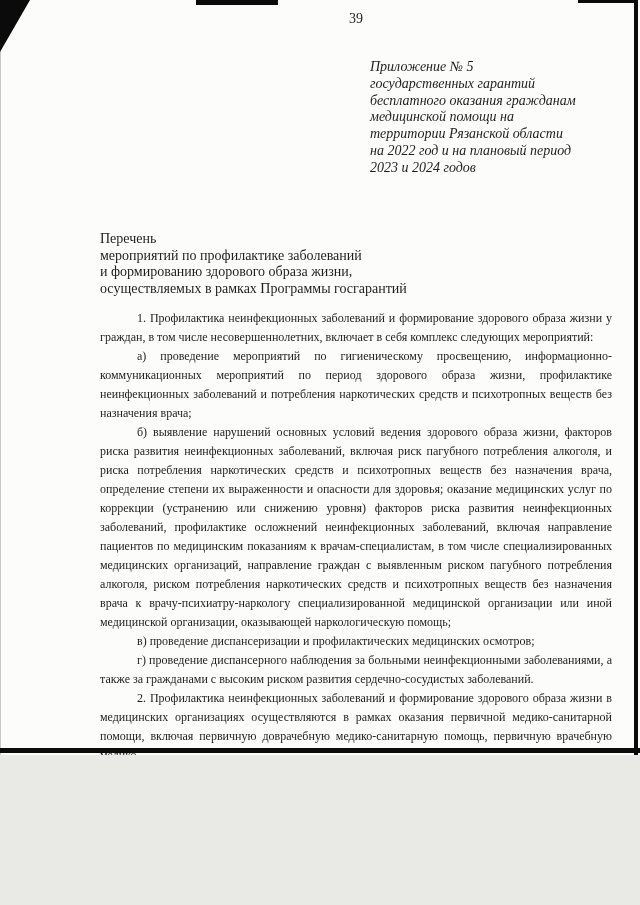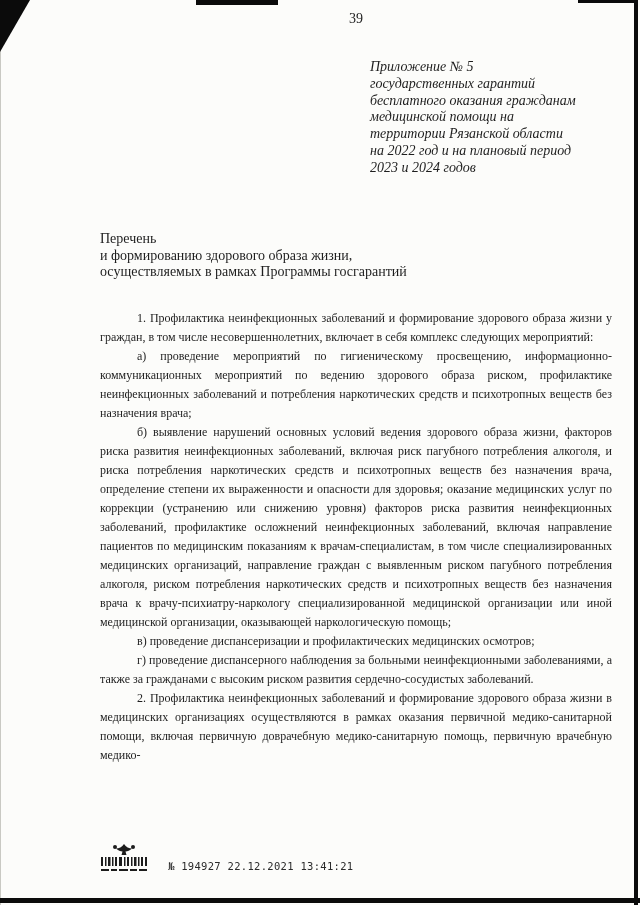--- a/index.html
+++ b/index.html
@@ -3,21 +3,21 @@
 <meta charset="utf-8">
 <style>
   html, body {
     margin: 0;
     padding: 0;
     background: #e9e9e6;
   }
   .page {
     position: relative;
     width: 640px;
-    height: 905px;
+    height: 755px;
     margin: 0 auto;
     background: #fcfcfa;
     overflow: hidden;
     font-family: "Liberation Serif", "DejaVu Serif", serif;
     color: #1e1e1e;
   }
   
   .artifact { position: absolute; background: #0b0b0b; }
   .corner-tl { left: 0; top: 0; width: 30px; height: 52px; clip-path: polygon(0 0, 100% 0, 0 100%); }
   .top-bar-1 { left: 196px; top: 0; width: 82px; height: 5px; }
@@ -99,27 +99,28 @@
     <div>государственных гарантий</div>
     <div>бесплатного оказания гражданам</div>
     <div>медицинской помощи на</div>
     <div>территории Рязанской области</div>
     <div>на 2022 год и на плановый период</div>
     <div>2023 и 2024 годов</div>
   </div>
 
   <div class="doc-title">
     <div>Перечень</div>
+    <div>мероприятий по профилактике заболеваний</div>
     <div>и формированию здорового образа жизни,</div>
     <div>осуществляемых в рамках Программы госгарантий</div>
   </div>
 
   <div class="body-text">
     <p>1. Профилактика неинфекционных заболеваний и формирование здорового образа жизни у граждан, в том числе несовершеннолетних, включает в себя комплекс следующих мероприятий:</p>
-    <p>а) проведение мероприятий по гигиеническому просвещению, информационно-коммуникационных мероприятий по ведению здорового образа риском, профилактике неинфекционных заболеваний и потребления наркотических средств и психотропных веществ без назначения врача;</p>
+    <p>а) проведение мероприятий по гигиеническому просвещению, информационно-коммуникационных мероприятий по период здорового образа жизни, профилактике неинфекционных заболеваний и потребления наркотических средств и психотропных веществ без назначения врача;</p>
     <p>б) выявление нарушений основных условий ведения здорового образа жизни, факторов риска развития неинфекционных заболеваний, включая риск пагубного потребления алкоголя, и риска потребления наркотических средств и психотропных веществ без назначения врача, определение степени их выраженности и опасности для здоровья; оказание медицинских услуг по коррекции (устранению или снижению уровня) факторов риска развития неинфекционных заболеваний, профилактике осложнений неинфекционных заболеваний, включая направление пациентов по медицинским показаниям к врачам-специалистам, в том числе специализированных медицинских организаций, направление граждан с выявленным риском пагубного потребления алкоголя, риском потребления наркотических средств и психотропных веществ без назначения врача к врачу-психиатру-наркологу специализированной медицинской организации или иной медицинской организации, оказывающей наркологическую помощь;</p>
     <p>в) проведение диспансеризации и профилактических медицинских осмотров;</p>
     <p>г) проведение диспансерного наблюдения за больными неинфекционными заболеваниями, а также за гражданами с высоким риском развития сердечно-сосудистых заболеваний.</p>
     <p>2. Профилактика неинфекционных заболеваний и формирование здорового образа жизни в медицинских организациях осуществляются в рамках оказания первичной медико-санитарной помощи, включая первичную доврачебную медико-санитарную помощь, первичную врачебную медико-</p>
   </div>
 
   <div class="stamp">
     <svg class="stamp-emblem" width="52" height="32" viewBox="0 0 52 32" aria-hidden="true">
       <g fill="#1c1c1c">
         <path d="M26 1 c-2 3 -5 4.5 -8 4.5 2 2 4.5 3 6.5 3 l-1 3.5 h5 l-1 -3.5 c2 0 4.5 -1 6.5 -3 -3 0 -6 -1.5 -8 -4.5 z"></path>

